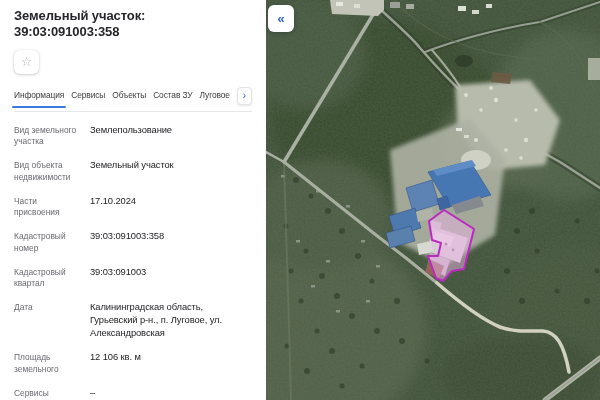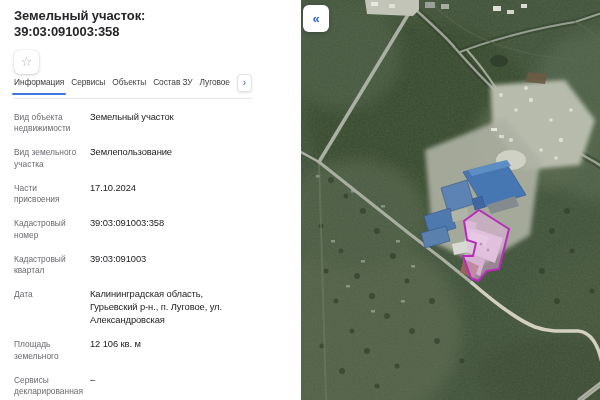--- a/index.html
+++ b/index.html
@@ -1,26 +1,26 @@
 <!DOCTYPE html>
 <html><head>
 <meta charset="utf-8">
 <style>
   * { margin:0; padding:0; box-sizing:border-box; }
   html,body { width:600px; height:400px; overflow:hidden; font-family:"Liberation Sans", sans-serif; background:#fff; }
-  .app { display:flex; width:600px; height:400px;gap:35px; }
+  .app { display:flex; width:600px; height:400px; }
 
   
   .panel { width:266px; min-width:266px; height:400px; background:#ffffff; padding:8px 14px 0 14px; overflow:hidden; position:relative; z-index:2; }
   .panel-title { font-size:13px; font-weight:bold; color:#26262a; line-height:1.25; letter-spacing:-0.1px; }
   .fav-btn { margin-top:9px; width:25px; height:24px; background:#fff; border:none; border-radius:6px;
              box-shadow:0 1px 3px rgba(40,40,60,.22), 0 0 1px rgba(40,40,60,.18);
              display:flex; align-items:center; justify-content:center; cursor:pointer; }
   .star { font-size:13px; color:#b2b2b8; line-height:1; }
-  .tabbar { display:flex; align-items:center; gap:7px; border-bottom:1px solid #e7e7ea;
+  .tabbar { display:flex; align-items:center; gap:7px; margin-top:13px; border-bottom:1px solid #e7e7ea;
             padding-bottom:6px; position:relative; }
   .tab { font-size:8.4px; letter-spacing:-0.1px; color:#3c3c40; white-space:nowrap; cursor:pointer; position:relative; padding-bottom:1px; }
   .tab.active::after { content:""; position:absolute; left:-2px; right:-2px; bottom:-7px; height:2px; background:#3c78e0; border-radius:2px; }
   .tab-more { margin-left:auto; width:16px; height:18px; background:#fff; border:1px solid #e3e3e7; border-radius:4px;
               box-shadow:0 1px 2px rgba(40,40,60,.12); color:#2b66d9; font-size:10px; line-height:1;
               display:flex; align-items:center; justify-content:center; cursor:pointer; }
   .fields { padding-top:12px; }
   .frow { display:grid; grid-template-columns:76px 1fr; margin-bottom:11px; }
   .flabel { font-size:8.4px; color:#6a6a70; line-height:1.4; padding-right:8px; padding-top:1px; }
   .fvalue { font-size:9.4px; color:#222226; line-height:1.38; letter-spacing:-0.1px; }
@@ -50,26 +50,26 @@
       <span class="tab">Объекты</span>
       <span class="tab">Состав ЗУ</span>
       <span class="tab">Луговое</span>
       <button class="tab-more">
         <span>›</span>
       </button>
     </nav>
 
     <div class="fields">
       <div class="frow">
+        <div class="flabel">Вид земельного участка</div>
+        <div class="fvalue">Землепользование</div>
+      </div>
+      <div class="frow">
         <div class="flabel">Вид объекта недвижимости</div>
         <div class="fvalue">Земельный участок</div>
-      </div>
-      <div class="frow">
-        <div class="flabel">Вид земельного участка</div>
-        <div class="fvalue">Землепользование</div>
       </div>
       <div class="frow">
         <div class="flabel">Части присвоения</div>
         <div class="fvalue">17.10.2024</div>
       </div>
       <div class="frow">
         <div class="flabel">Кадастровый номер</div>
         <div class="fvalue">39:03:091003:358</div>
       </div>
       <div class="frow">

